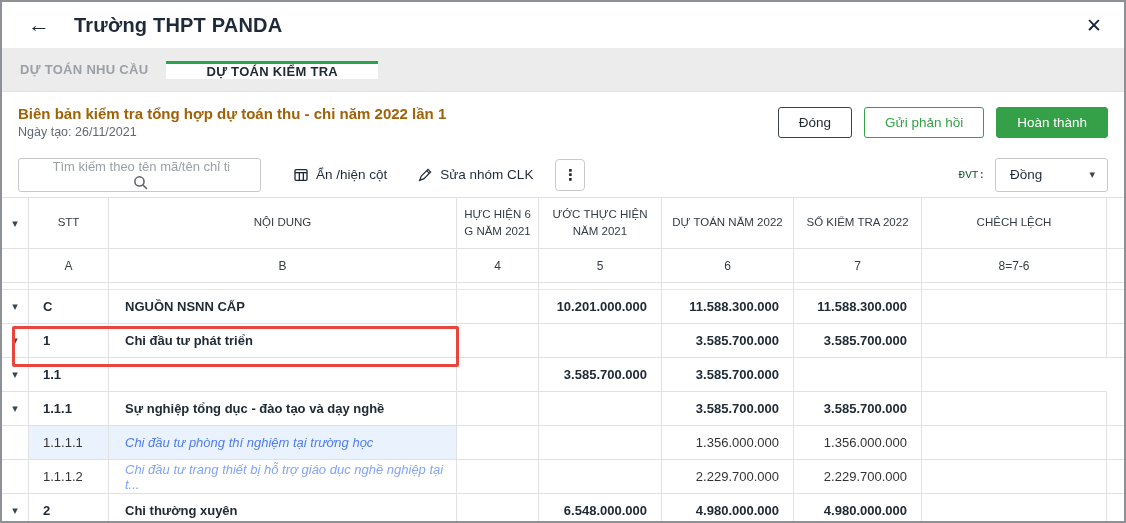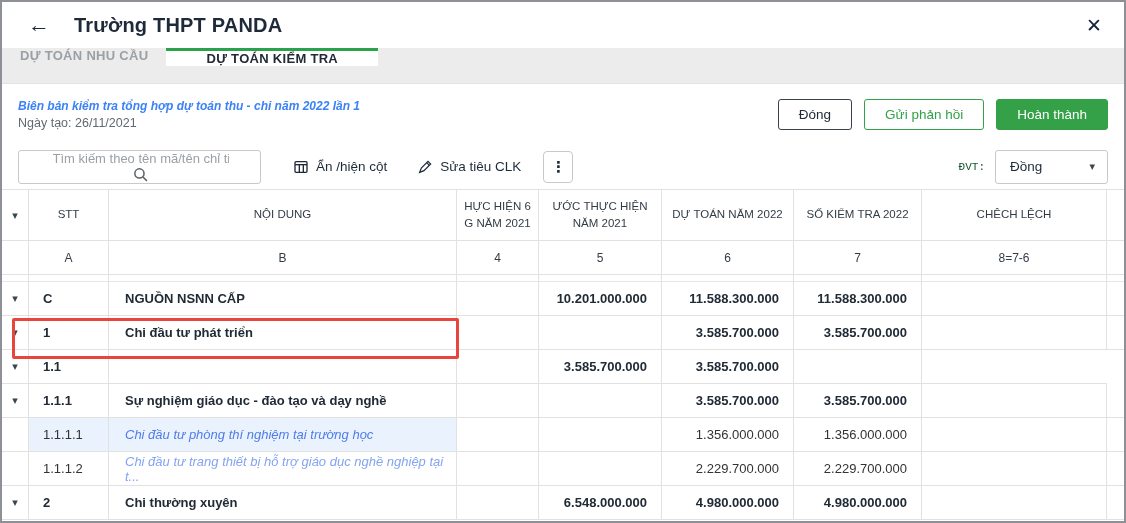--- a/index.html
+++ b/index.html
@@ -7,28 +7,28 @@
   body { font-family:"Liberation Sans","DejaVu Sans",sans-serif; color:#212b36; }
   .window { position:relative; width:1126px; height:523px; border:2px solid #8d9196; background:#fff; overflow:hidden; }
 
   
   .titlebar { height:46px; display:flex; align-items:center; padding:0 22px 0 26px; background:#fff; }
   .back { font-size:22px; color:#1e2a3a; cursor:pointer; line-height:1; }
   .wtitle { font-size:20px; font-weight:bold; color:#1e2a3a; margin-left:24px; letter-spacing:.2px; }
   .close { margin-left:auto; font-size:19px; color:#16213a; cursor:pointer; line-height:1; }
 
   
-  .tabbar { height:36px; background:#ececec; display:flex; align-items:flex-start; border-bottom:1px solid #e3e3e3;}
+  .tabbar { height:44px; background:#ececec; display:flex; align-items:center; border-bottom:1px solid #e3e3e3;}
   .tab { display:flex; align-items:center; padding:0 18px; font-size:13px; font-weight:bold; color:#9aa0a6; letter-spacing:.3px; cursor:pointer; }
   .tab.active { background:#fff; color:#212b36; border-top:3px solid #2aa14b; padding:0 40px; }
 
   
   .subheader { height:60px; display:flex; align-items:center; padding:0 16px; }
   .doc-block { display:flex; flex-direction:column; gap:3px; }
-  .doc-title { font-size:12px; font-weight:bold; color:#3b82f6;font-style:italic; }
+  .doc-title { font-size:15px; font-weight:bold; color:#a16207; }
   .doc-date { font-size:12.5px; color:#616a72; }
   .btn-group { margin-left:auto; display:flex; gap:12px;align-items:flex-end; }
   .btn { height:31px; padding:0 20px; border-radius:3px; font-size:13.5px; background:#fff; display:flex; align-items:center; cursor:pointer; font-family:inherit; }
   .btn-plain { border:1px solid #3a424a; color:#212b36; }
   .btn-outline-green { border:1px solid #34a047; color:#34a047; }
   .btn-green { border:1px solid #34a047; background:#34a047; color:#fff; }
 
   
   .toolbar { height:45px; display:flex; align-items:center; padding:0 16px; }
   .searchbox { width:243px; height:34px; border:1px solid #c9c9c9; border-radius:3px; display:flex; align-items:center; padding:0 10px 0 12px;flex-direction:column; }
@@ -115,21 +115,21 @@
       <span>Ẩn /hiện cột</span>
     </div>
 
     <div class="tool-item t2">
       <span>
         <svg class="icon-svg" width="16" height="16" viewBox="0 0 24 24" fill="none" stroke="#1e2a3a" stroke-width="1.8">
           <path d="M4 20 L6.5 13.5 L16.5 3.5 L20.5 7.5 L10.5 17.5 Z"></path>
           <line x1="14.5" y1="5.5" x2="18.5" y2="9.5"></line>
         </svg>
       </span>
-      <span>Sửa tiêu CLK</span>
+      <span>Sửa nhóm CLK</span>
     </div>
 
     <div class="dots-btn">
       <span>⋮</span>
     </div>
 
     <div class="unit-area">
       <span class="unit-label">ĐVT:</span>
       <div class="unit-select">
         <span>Đồng</span>
@@ -215,21 +215,21 @@
     <div class="cell c-num">3.585.700.000</div>
     <div class="cell c-num">3.585.700.000</div>
     <div class="cell c-num"></div>
     <div class="cell" style="border-right:none;"></div>
   </div>
         <div class="grid-row trow bold">
     <div class="cell c-exp">
             <span class="caret">▾</span>
           </div>
     <div class="cell c-stt">1.1.1</div>
-    <div class="cell c-name">Sự nghiệm giáo dục - đào tạo và dạy nghề</div>
+    <div class="cell c-name">Sự nghiệp tổng dục - đào tạo và dạy nghề</div>
     <div class="cell c-num"></div>
     <div class="cell c-num"></div>
     <div class="cell c-num">3.585.700.000</div>
     <div class="cell c-num">3.585.700.000</div>
     <div class="cell c-num"></div>
     <div class="cell" style="border-right:none;"></div>
   </div>
         <div class="grid-row trow italic">
     <div class="cell c-exp"></div>
     <div class="cell c-stt sel-bg">1.1.1.1</div>

